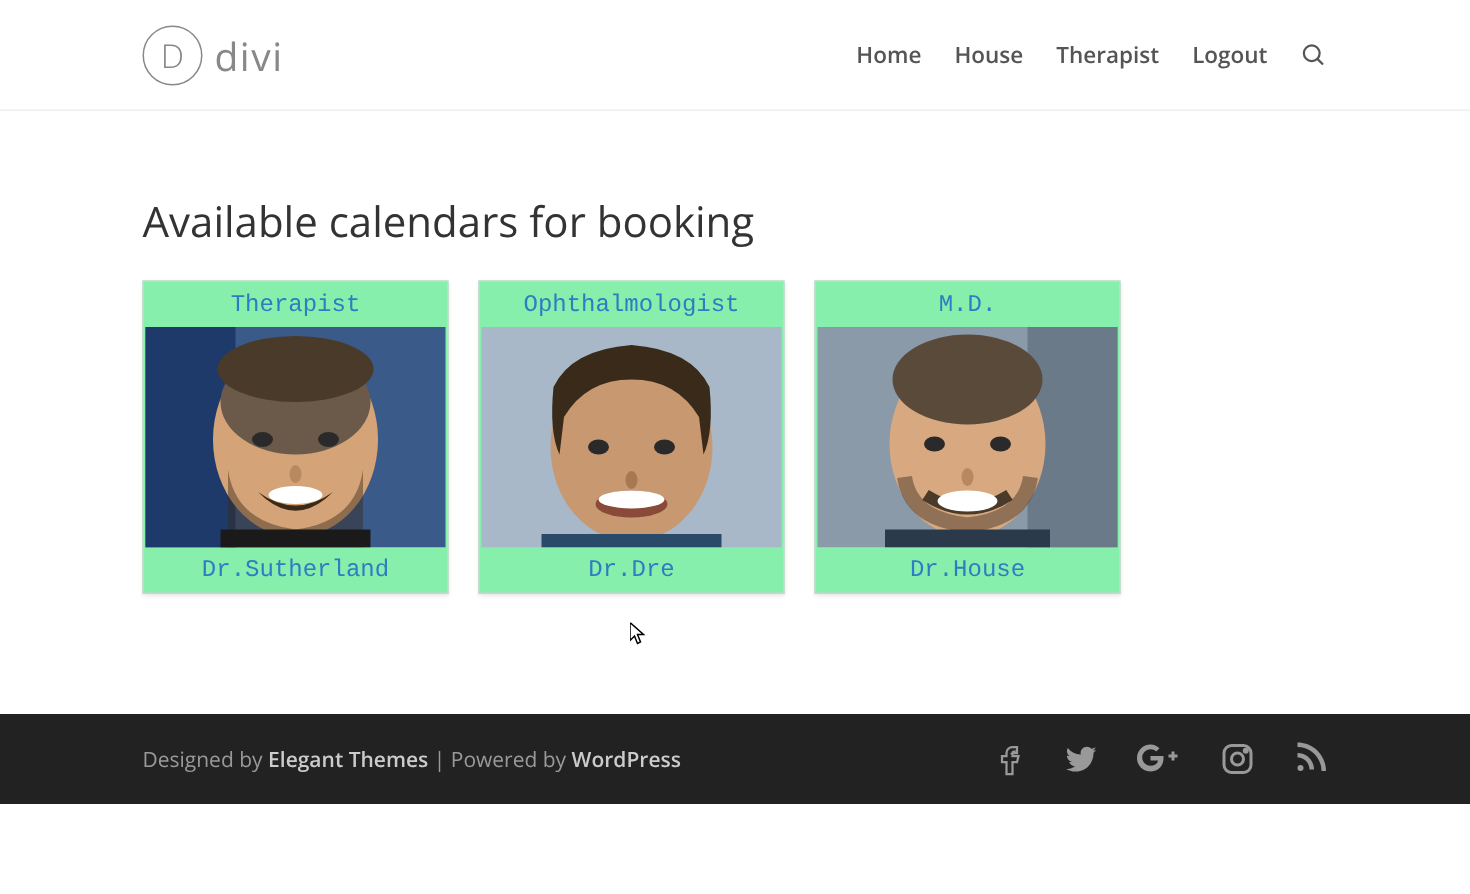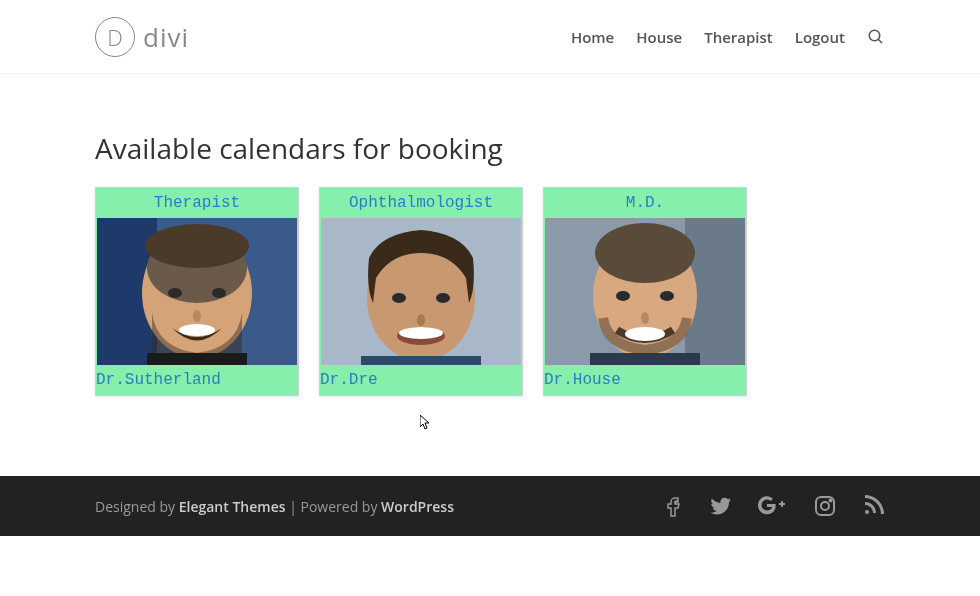--- a/index.html
+++ b/index.html
@@ -13,21 +13,21 @@
     .nav a { color: #555; text-decoration: none; font-weight: 600; font-size: 15px; }
     .search-icon { width: 18px; height: 18px; cursor: pointer; color: #555; }
     
     .content { padding: 55px 95px 30px; }
     .heading { font-size: 28px; font-weight: 400; color: #333; margin-bottom: 20px; }
     
     .cards { display: flex; gap: 20px; }
     .card { width: 204px; background: #86efac; border: 1px solid #d0d0d0; box-shadow: 0 1px 3px rgba(0,0,0,0.1); font-family: Liberation Mono, monospace; }
     .card-role { text-align: center; color: #2e7cc2; padding: 6px 0; font-size: 16px; }
     .card-image { width: 100%; height: 147px; display: block; }
-    .card-name { color: #2e7cc2; padding: 6px 0; font-size: 16px; }
+    .card-name { text-align: center; color: #2e7cc2; padding: 6px 0; font-size: 16px; }
     
     .portrait { width: 100%; height: 100%; }
     
     .footer { background: #222; color: #999; padding: 18px 95px; display: flex; align-items: center; justify-content: space-between; margin-top: 50px; }
     .footer-text { font-size: 14px; }
     .footer-text .bold { color: #ccc; font-weight: 600; }
     .social { display: flex; gap: 24px; }
     .social-icon { width: 24px; height: 24px; color: #999; cursor: pointer; }
     
     .cursor { position: absolute; left: 420px; top: 415px; width: 12px; height: 16px; pointer-events: none; }

